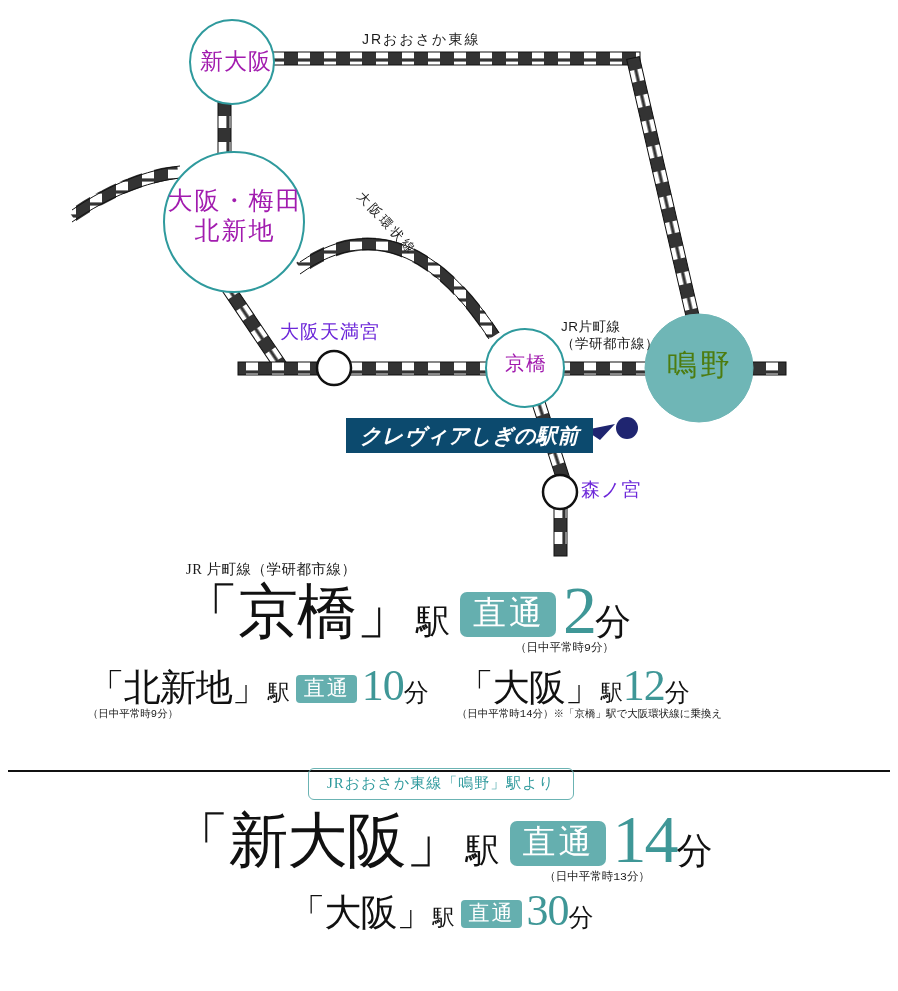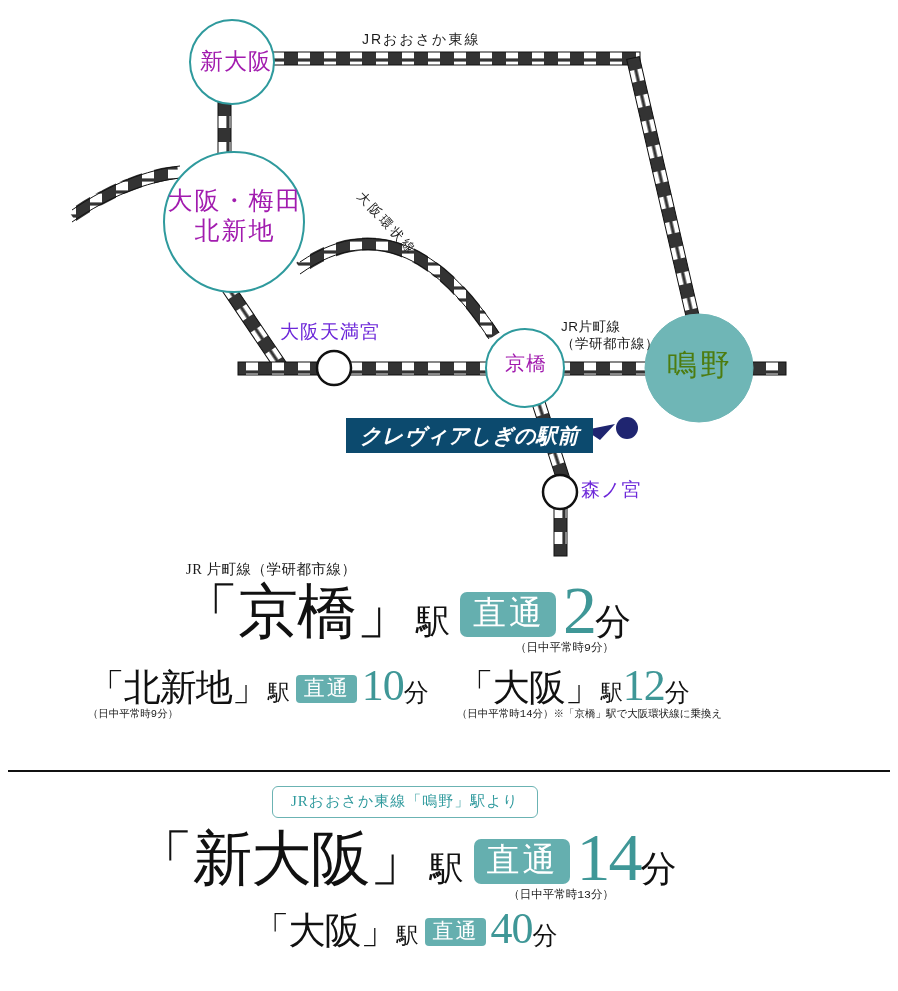--- a/index.html
+++ b/index.html
@@ -54,21 +54,21 @@
   }
   .banner span{
     color:#ffffff;font-size:21px;letter-spacing:0.5px;
     font-family:"Liberation Serif","DejaVu Serif",serif;
     font-style:italic;font-weight:bold;
   }
 
   
   .access{position:absolute;left:0;width:810px;text-align:center;}
   .access-1{top:560px;}
-  .access-2{top:786px;}
+  .access-2{top:768px;padding-left:36px;}
 
   .line-name-head{
     font-size:14.5px;color:#1a1a1a;letter-spacing:0.5px;
     font-family:"Liberation Serif","DejaVu Serif",serif;
     display:block;text-align:left;margin-left:186px;margin-bottom:-2px;
   }
 
   .row{display:flex;align-items:flex-end;justify-content:center;}
   .row-main{margin-top:2px;}
 
@@ -280,18 +280,18 @@
     <span class="fun">分</span>
   </div>
   <span class="note note-row">（日中平常時13分）</span>
 
   <div class="sub-row r3">
     <div class="sub-item">
       <div class="sub-line">
         <span class="sta-sm">「大阪」</span>
         <span class="eki-sm">駅</span>
         <span class="badge badge-sm">直通</span>
-        <span class="num num-sm">40</span>
+        <span class="num num-sm">30</span>
         <span class="fun fun-sm">分</span>
       </div>
     </div>
   </div>
 </div>
 
 </body></html>

